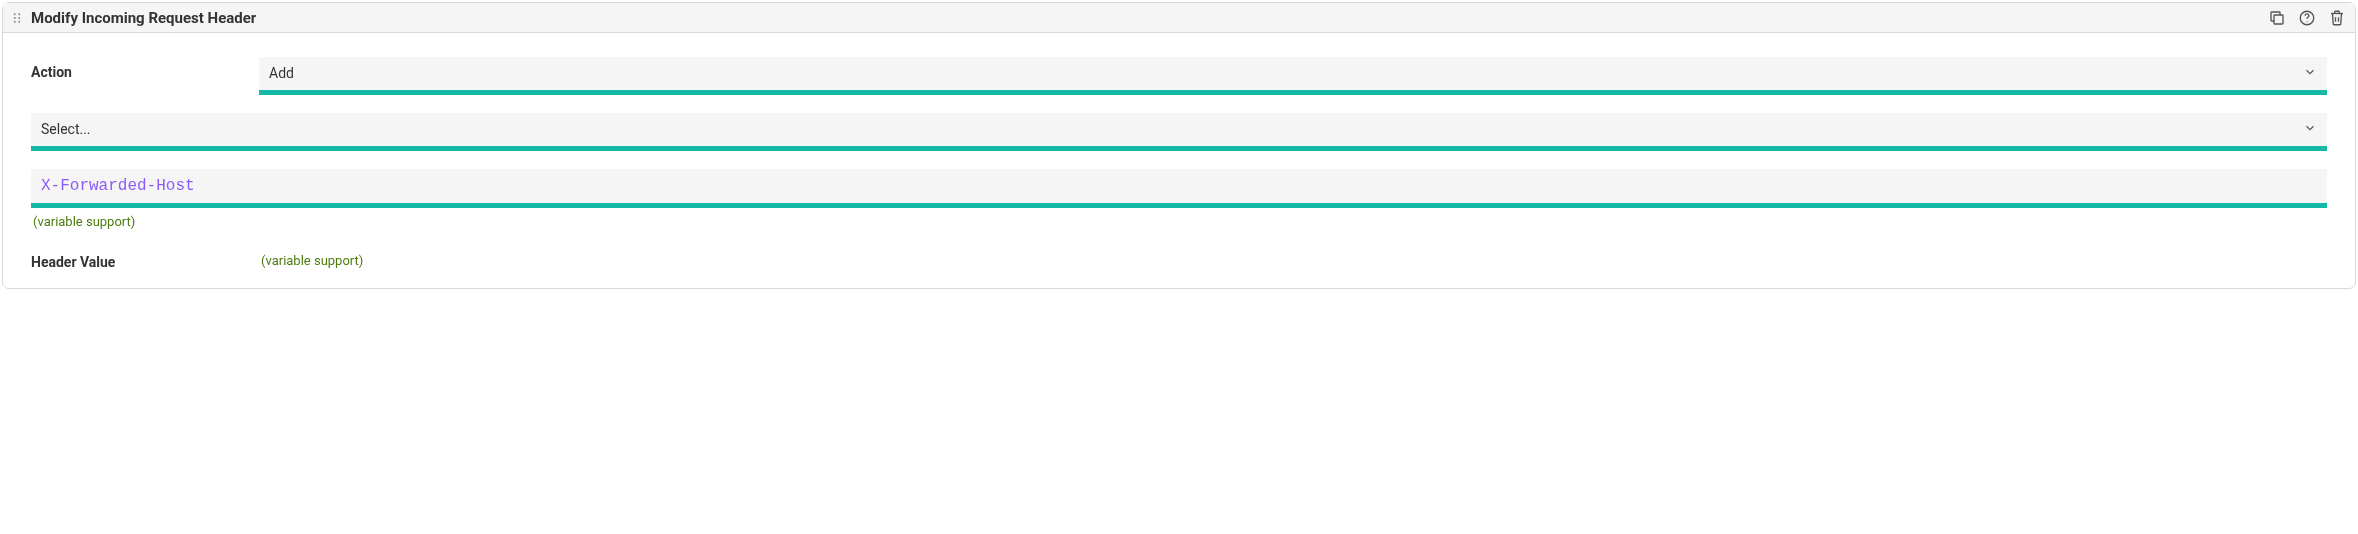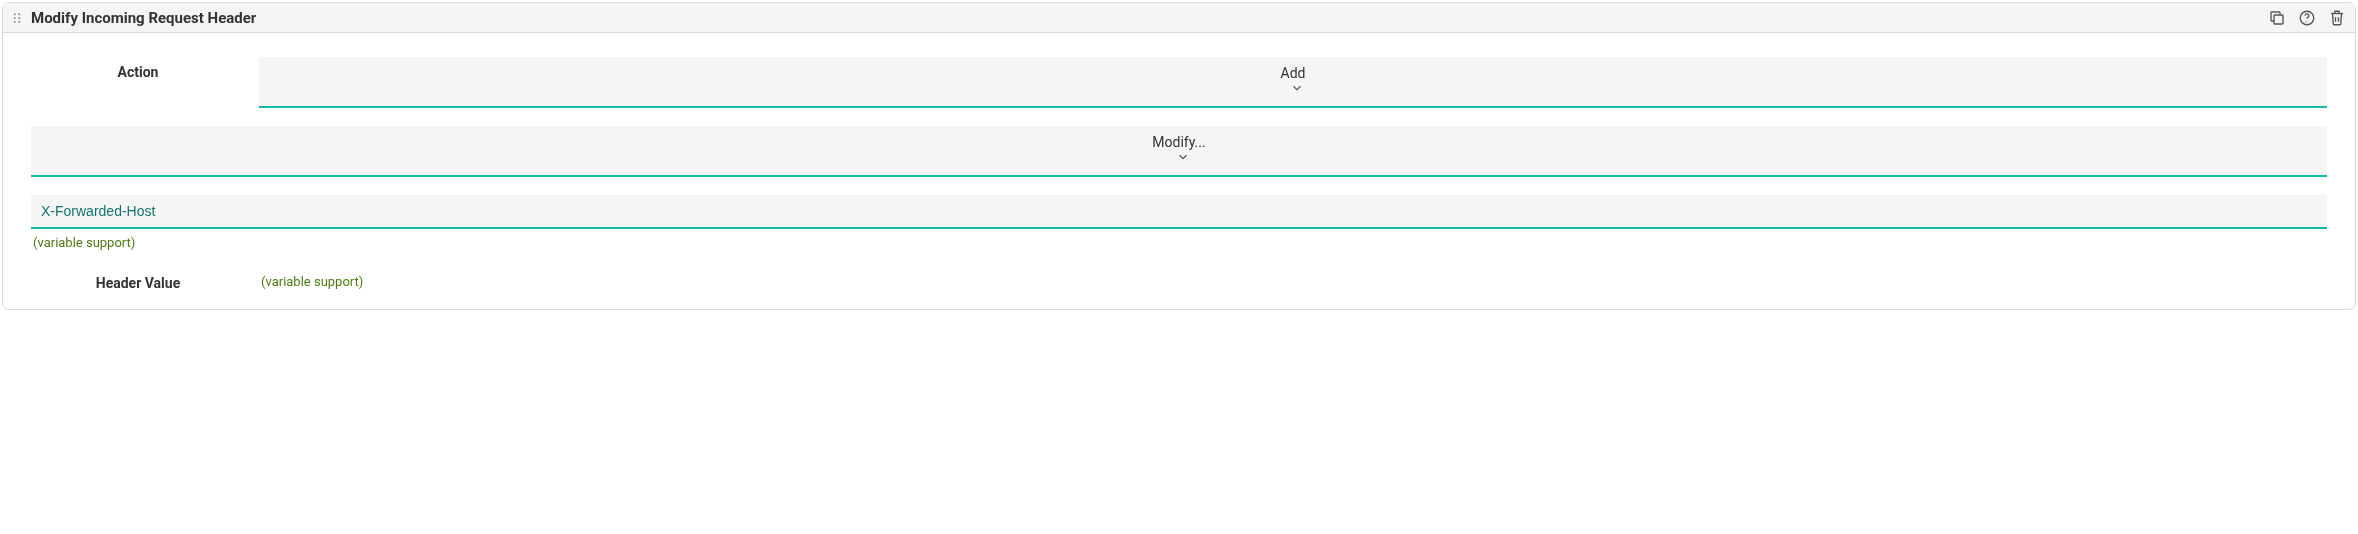--- a/index.html
+++ b/index.html
@@ -54,61 +54,59 @@
     padding: 24px 28px 18px 28px;
   }
   .form-row {
     display: flex;
     align-items: flex-start;
     margin-bottom: 18px;
   }
   .form-row:last-child { margin-bottom: 0; }
   .form-label {
     width: 228px;
-    text-align: center;
+    text-align: left;
     padding-right: 14px;
     padding-top: 7px;
     font-weight: 700;
     font-size: 14px;
     flex-shrink: 0;
   }
   .form-control-wrap {
     flex: 1;
     min-width: 0;
   }
   .select-field, .text-field {
     width: 100%;
     background: #f5f5f5;
     border: none;
-    border-bottom: 2px solid #14b8a6;
+    border-bottom: 5px solid #14b8a6;
     padding: 8px 10px;
     font-size: 14px;
     color: #333;
     position: relative;
     display: flex;
-    align-items: center;
     min-height: 34px;
-    flex-direction: column;
   }
   .select-field {
     cursor: pointer;
   }
   .select-value { flex: 1; }
   .chevron {
     color: #555;
     margin-left: 8px;
   }
   .text-field input {
     border: none;
     background: transparent;
     width: 100%;
-    font-size: 14px;
-    color: #0f766e;
+    font-size: 16px;
+    color: #8b5cf6;
     outline: none;
-    font-family: Liberation Sans, sans-serif;
+    font-family: Liberation Mono, monospace;
     padding: 0;
   }
   .hint {
     color: #4d7c0f;
     font-size: 13px;
     margin-top: 6px;
     padding-left: 2px;
   }
 </style>
 </head>
@@ -164,21 +162,21 @@
                 <path d="M6 9l6 6 6-6"></path>
               </svg>
           </span>
         </div>
       </div>
     </div>
 
     <div class="form-row">
       <div class="form-control-wrap">
         <div class="select-field">
-          <span class="select-value">Modify...</span>
+          <span class="select-value">Select...</span>
           <span class="chevron">
             <svg viewBox="0 0 24 24" width="14" height="14" fill="none" stroke="currentColor" stroke-width="2">
                 <path d="M6 9l6 6 6-6"></path>
               </svg>
           </span>
         </div>
       </div>
     </div>
 
     <div class="form-row">

